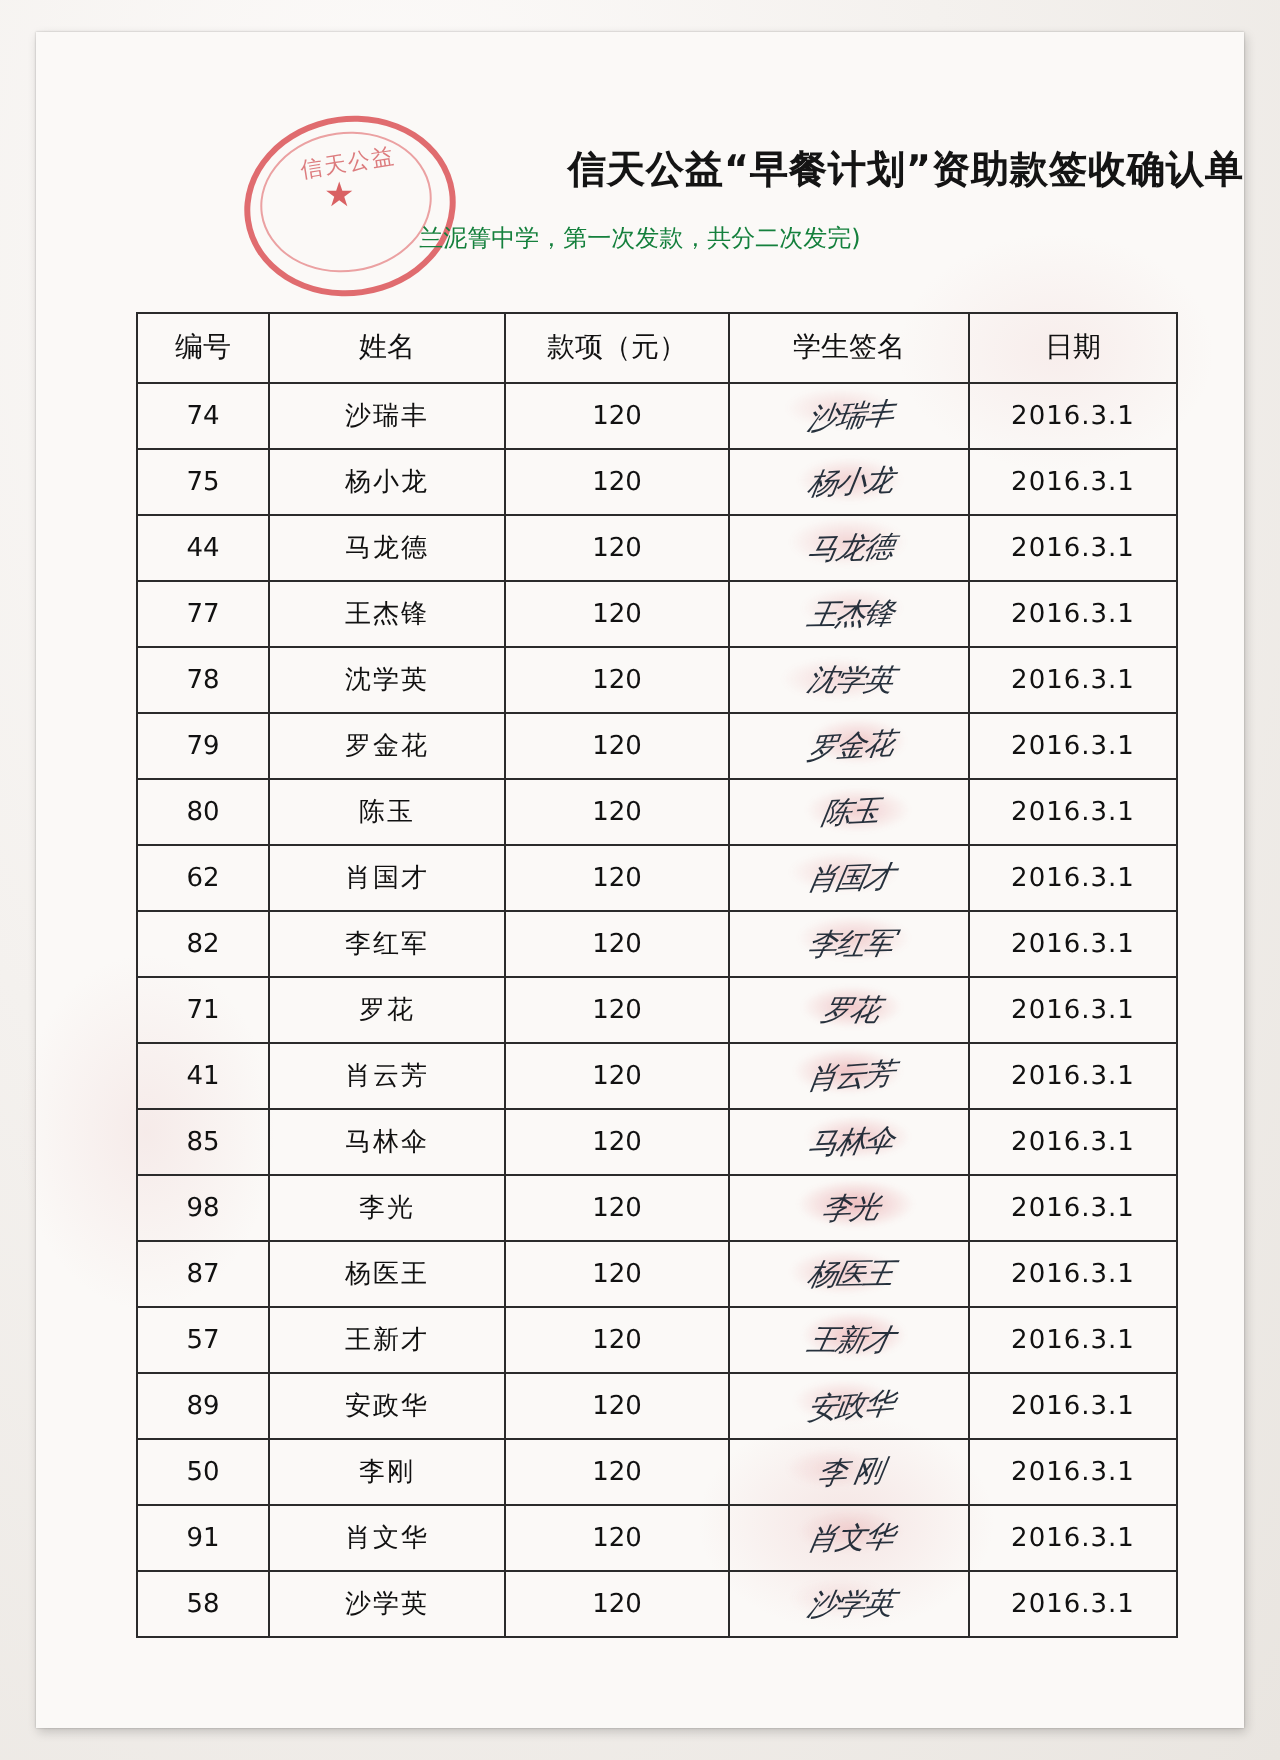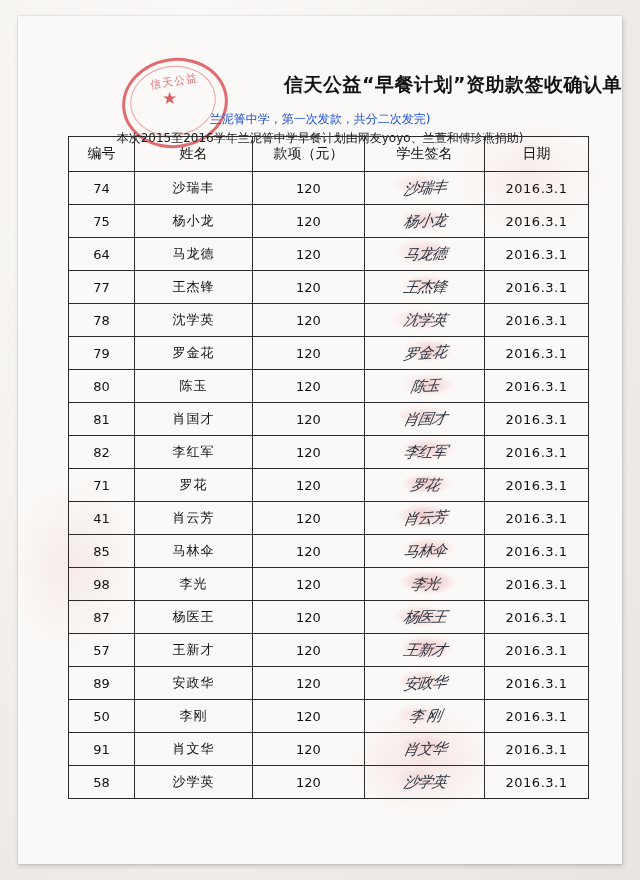--- a/index.html
+++ b/index.html
@@ -51,21 +51,21 @@
     color: #141414;
     letter-spacing: 0.5px;
   }
   .doc-subtitle {
     position: absolute;
     left: 0;
     right: 0;
     top: 95px;
     text-align: center;
     font-size: 12px;
-    color: #1d4ed8;
+    color: #15803d;
   }
   .doc-note {
     position: absolute;
     left: 0;
     right: 0;
     top: 114px;
     text-align: center;
     font-size: 12px;
     color: #1a1a1a;
   }
@@ -116,21 +116,21 @@
     font-size: 11px;
     color: rgba(200, 40, 45, 0.6);
     transform: rotate(-9deg);
     letter-spacing: 1px;
   }
 
   
   table.reg {
     position: absolute;
     left: 50px;
-    top: 120px;
+    top: 140px;
     width: 520px;
     border-collapse: collapse;
     table-layout: fixed;
   }
   table.reg th, table.reg td {
     border: 1px solid #2b2b2b;
     height: 32px;
     text-align: center;
     vertical-align: middle;
     font-size: 13px;
@@ -186,21 +186,20 @@
 
     <div class="stamp">
       <div class="ring"></div>
       <div class="ring2"></div>
       <div class="txt">信天公益</div>
       <div class="star">★</div>
     </div>
 
     <div class="doc-title">信天公益“早餐计划”资助款签收确认单</div>
     <div class="doc-subtitle">兰泥箐中学，第一次发款，共分二次发完)</div>
-    <div class="doc-note">本次2015至2016学年兰泥箐中学早餐计划由网友yoyo、兰萱和傅珍燕捐助)</div>
 
     <table class="reg">
       <colgroup>
         <col class="c-id">
           <col class="c-name">
           <col class="c-amt">
           <col class="c-sign">
           <col class="c-date">
       </colgroup>
       <thead>
@@ -221,21 +220,21 @@
             <td class="date">2016.3.1</td>
           </tr>
           <tr>
             <td class="id">75</td>
             <td class="name">杨小龙</td>
             <td class="amt">120</td>
             <td class="sign"><div class="smear" style="left: 34px; top: 4px; width: 52px; height: 22px; background: radial-gradient(rgba(214, 70, 78, 0.22), rgba(214, 70, 78, 0) 72%);"></div><span class="hand" style="transform: skewX(-12deg) rotate(-3deg);">杨小龙</span></td>
             <td class="date">2016.3.1</td>
           </tr>
           <tr>
-            <td class="id">64</td>
+            <td class="id">44</td>
             <td class="name">马龙德</td>
             <td class="amt">120</td>
             <td class="sign"><div class="smear" style="left: 30px; top: 1px; width: 58px; height: 24px; background: radial-gradient(rgba(214, 70, 78, 0.2), rgba(214, 70, 78, 0) 72%);"></div><span class="hand" style="transform: skewX(-12deg) rotate(-2deg);">马龙德</span></td>
             <td class="date">2016.3.1</td>
           </tr>
           <tr>
             <td class="id">77</td>
             <td class="name">王杰锋</td>
             <td class="amt">120</td>
             <td class="sign"><div class="smear" style="left: 36px; top: 3px; width: 50px; height: 20px; background: radial-gradient(rgba(214, 70, 78, 0.18), rgba(214, 70, 78, 0) 72%);"></div><span class="hand" style="transform: skewX(-12deg) rotate(-1deg);">王杰锋</span></td>
@@ -256,21 +255,21 @@
             <td class="date">2016.3.1</td>
           </tr>
           <tr>
             <td class="id">80</td>
             <td class="name">陈玉</td>
             <td class="amt">120</td>
             <td class="sign"><div class="smear" style="left: 38px; top: 4px; width: 52px; height: 22px; background: radial-gradient(rgba(214, 70, 78, 0.24), rgba(214, 70, 78, 0) 72%);"></div><span class="hand" style="transform: skewX(-12deg) rotate(-3deg);">陈玉</span></td>
             <td class="date">2016.3.1</td>
           </tr>
           <tr>
-            <td class="id">81</td>
+            <td class="id">62</td>
             <td class="name">肖国才</td>
             <td class="amt">120</td>
             <td class="sign"><div class="smear" style="left: 30px; top: 3px; width: 54px; height: 20px; background: radial-gradient(rgba(214, 70, 78, 0.19), rgba(214, 70, 78, 0) 72%);"></div><span class="hand" style="transform: skewX(-12deg) rotate(-2deg);">肖国才</span></td>
             <td class="date">2016.3.1</td>
           </tr>
           <tr>
             <td class="id">82</td>
             <td class="name">李红军</td>
             <td class="amt">120</td>
             <td class="sign"><div class="smear" style="left: 34px; top: 2px; width: 56px; height: 22px; background: radial-gradient(rgba(214, 70, 78, 0.23), rgba(214, 70, 78, 0) 72%);"></div><span class="hand" style="transform: skewX(-12deg) rotate(-1deg);">李红军</span></td>

